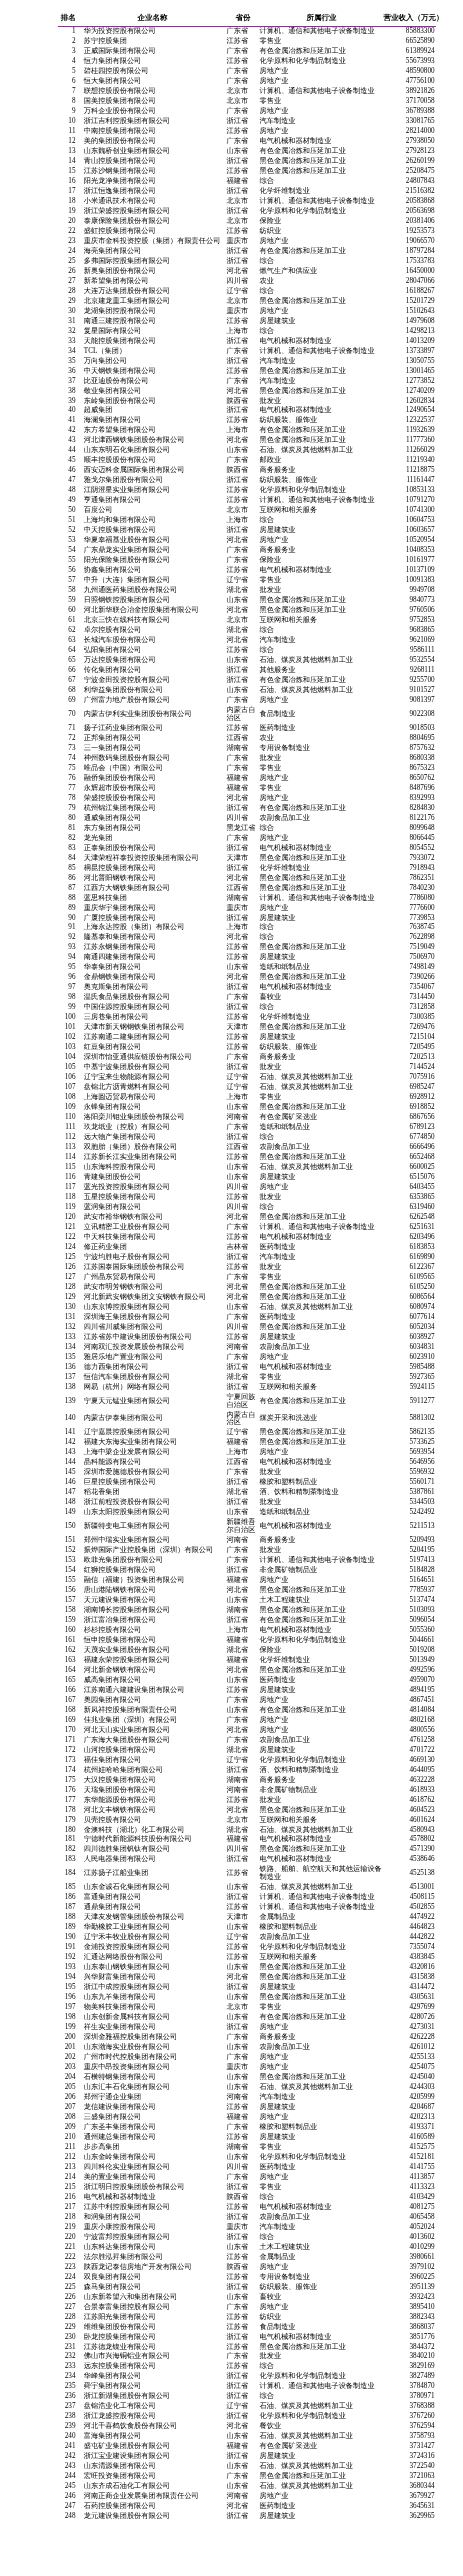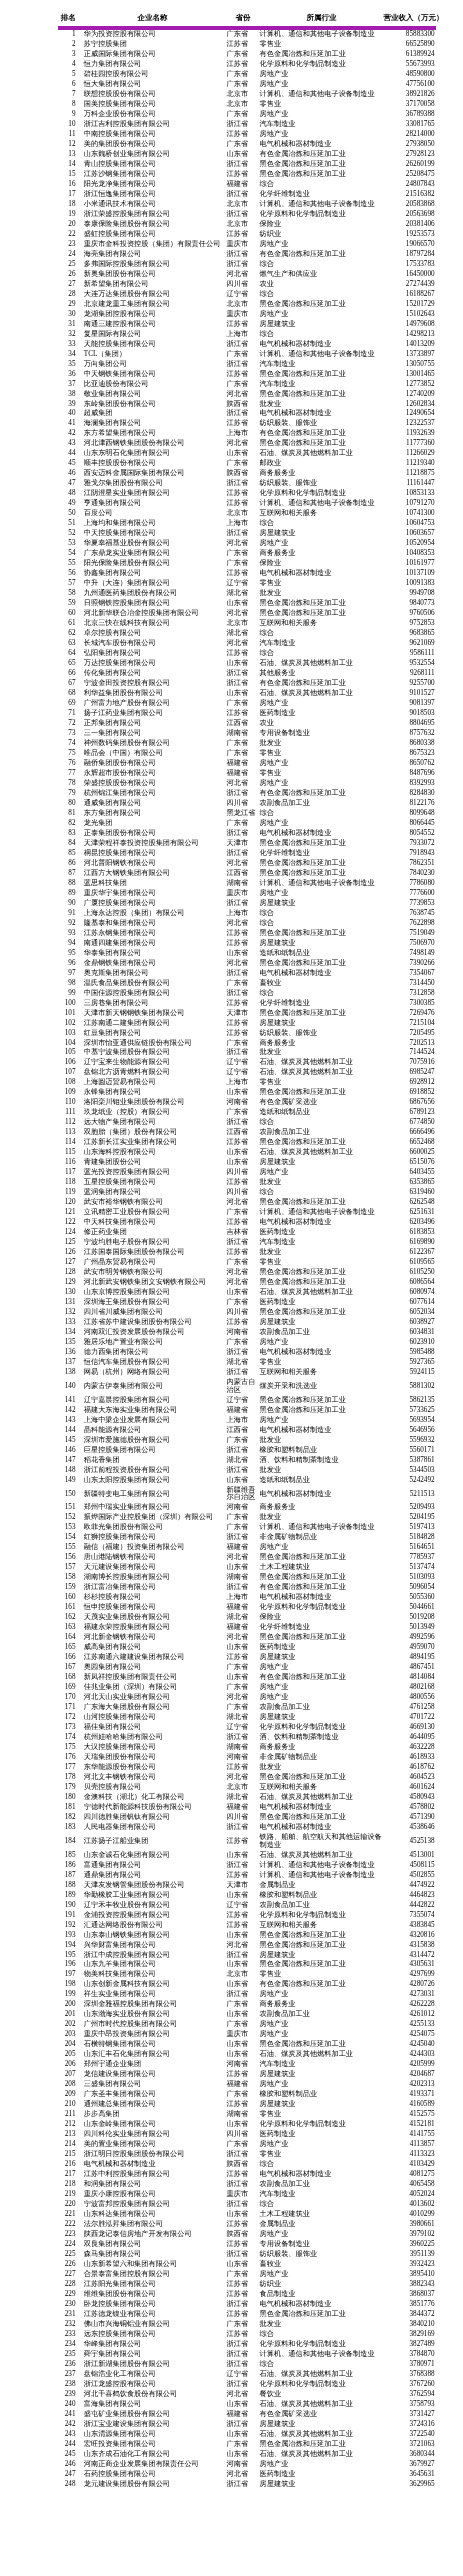--- a/index.html
+++ b/index.html
@@ -4,21 +4,21 @@
 <style>
   html,body{margin:0;padding:0;background:#ffffff;}
   body{width:464px;color:#000;font-family:"Liberation Serif","DejaVu Serif",serif;}
   .page{width:464px;min-height:2795px;box-sizing:border-box;padding-top:13.4px;background:#fff;}
   table{border-collapse:collapse;table-layout:fixed;margin-left:58px;width:377px;font-size:7.2px;}
   col.c-rank{width:20.6px;}
   col.c-name{width:148px;}
   col.c-prov{width:33px;}
   col.c-ind{width:124px;}
   col.c-rev{width:52px;}
-  thead th{font-weight:bold;font-size:7.5px;padding:0 0 2.6px 0;border-bottom:4px solid #a21caf;text-align:center;white-space:nowrap;}
+  thead th{font-weight:bold;font-size:7.5px;padding:0 0 2.6px 0;border-bottom:1px solid #a21caf;text-align:center;white-space:nowrap;}
   tbody td{line-height:7.8px;padding:1.1px 0;vertical-align:middle;word-break:break-all;}
   td:nth-child(1){text-align:right;padding-right:3.1px;font-family:"Liberation Serif","DejaVu Serif",serif;}
   td:nth-child(2){text-align:left;padding-left:5.2px;}
   td:nth-child(3){text-align:left;}
   td:nth-child(4){text-align:left;}
   td:nth-child(5){text-align:right;padding-right:1px;}
 </style>
 </head>
 <body>
 
@@ -214,21 +214,21 @@
           <td>新奥集团股份有限公司</td>
           <td>河北省</td>
           <td>燃气生产和供应业</td>
           <td>16450000</td>
         </tr>
         <tr>
           <td>27</td>
           <td>新希望集团有限公司</td>
           <td>四川省</td>
           <td>农业</td>
-          <td>27274439</td>
+          <td>28047066</td>
         </tr>
         <tr>
           <td>28</td>
           <td>大连万达集团股份有限公司</td>
           <td>辽宁省</td>
           <td>综合</td>
           <td>16188267</td>
         </tr>
         <tr>
           <td>29</td>
@@ -511,20 +511,27 @@
           <td>9101527</td>
         </tr>
         <tr>
           <td>69</td>
           <td>广州富力地产股份有限公司</td>
           <td>广东省</td>
           <td>房地产业</td>
           <td>9081397</td>
         </tr>
         <tr>
+          <td>70</td>
+          <td>内蒙古伊利实业集团股份有限公司</td>
+          <td>内蒙古自治区</td>
+          <td>食品制造业</td>
+          <td>9022308</td>
+        </tr>
+        <tr>
           <td>71</td>
           <td>扬子江药业集团有限公司</td>
           <td>江苏省</td>
           <td>医药制造业</td>
           <td>9018503</td>
         </tr>
         <tr>
           <td>72</td>
           <td>正邦集团有限公司</td>
           <td>江西省</td>
@@ -978,20 +985,27 @@
           <td>湖北省</td>
           <td>零售业</td>
           <td>5927365</td>
         </tr>
         <tr>
           <td>138</td>
           <td>网易（杭州）网络有限公司</td>
           <td>浙江省</td>
           <td>互联网和相关服务</td>
           <td>5924115</td>
+        </tr>
+        <tr>
+          <td>139</td>
+          <td>宁夏天元锰业集团有限公司</td>
+          <td>宁夏回族自治区</td>
+          <td>有色金属冶炼和压延加工业</td>
+          <td>5911277</td>
         </tr>
         <tr>
           <td>140</td>
           <td>内蒙古伊泰集团有限公司</td>
           <td>内蒙古自治区</td>
           <td>煤炭开采和洗选业</td>
           <td>5881302</td>
         </tr>
         <tr>
           <td>141</td>

